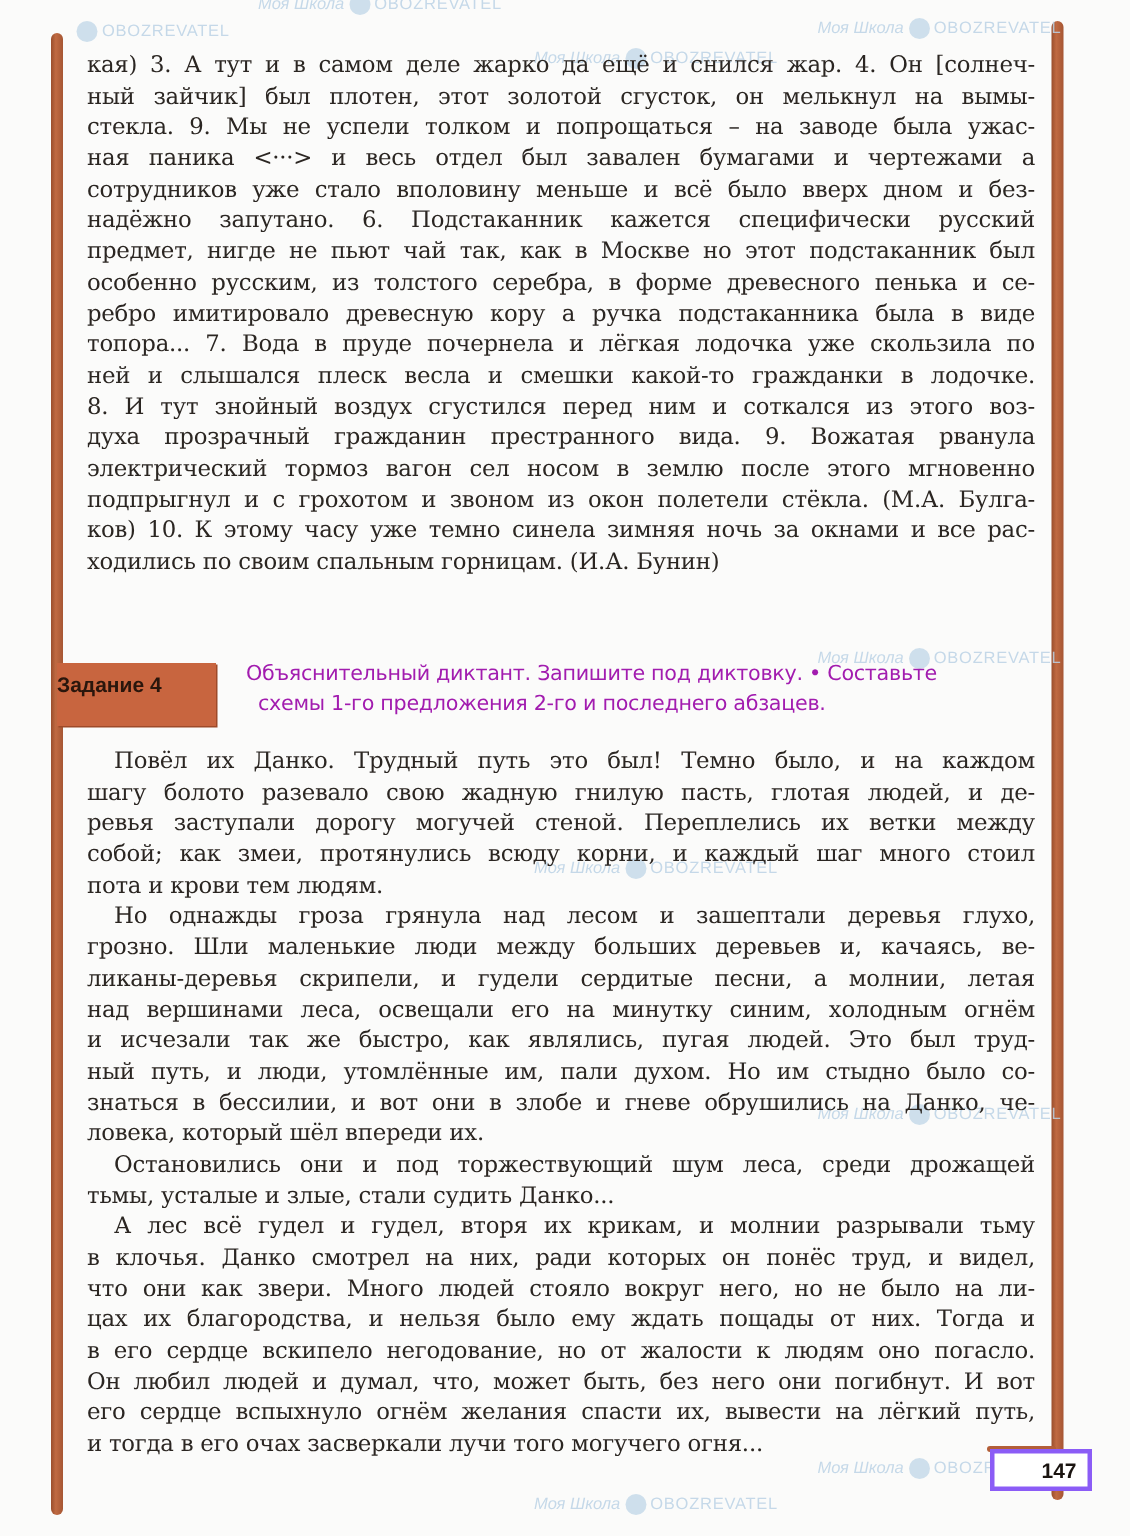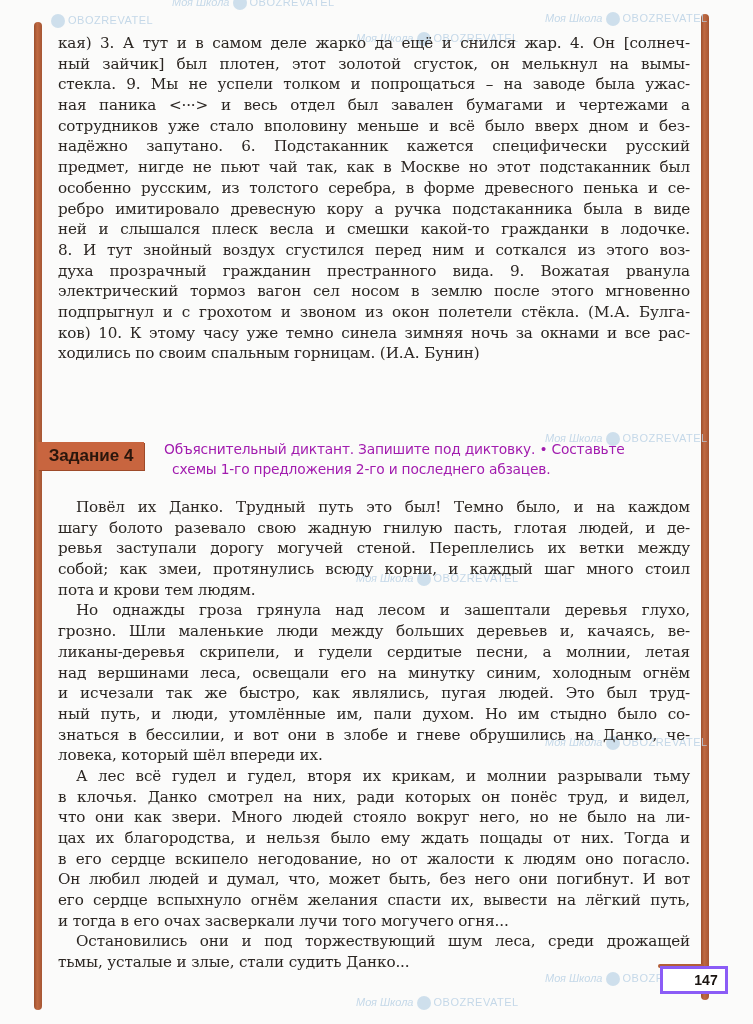--- a/index.html
+++ b/index.html
@@ -29,24 +29,24 @@
     .line {
       font-size: 15.2px; line-height: 20.7px; height: 20.7px;
       white-space: nowrap; text-align-last: justify; text-align: justify;
       display: block; letter-spacing: -.15px;
     }
     .line.last { text-align-last: left; }
     .line.indent { padding-left: 18px; }
     .block-1 { top: 33px; }
     .task-header { position: absolute; left: 38px; top: 439px; width: 660px; height: 48px; }
     .task-label {
-      position: absolute; left: 0; top: 3px; width: 106px; height: 28px;
+      position: absolute; left: 0; top: 3px; width: 106px; height: 42px;
       background: #c8653f; color: #2a160c;
-      font-family: "Liberation Sans", sans-serif; font-weight: bold; font-size: 17px;
-      line-height: 28px; text-align: center;
+      font-family: "Liberation Sans", sans-serif; font-weight: bold; font-size: 14px;
+      line-height: 28px; 
       box-shadow: 1px 1px 0 #9e4a29;
     }
     .task-text {
       position: absolute; left: 126px; top: 0;
       font-family: "DejaVu Sans", sans-serif; font-size: 13.8px; line-height: 20px;
       color: #a21caf; letter-spacing: -.2px;
     }
     .task-text .tline { display: block; white-space: nowrap; }
     .task-text .tline.second { padding-left: 8px; }
     .block-2 { top: 497px; }
@@ -79,20 +79,21 @@
 <div class="text-block block-1">
   <span class="line">кая) 3. А тут и в самом деле жарко да ещё и снился жар. 4. Он [солнеч-</span>
   <span class="line">ный зайчик] был плотен, этот золотой сгусток, он мелькнул на вымы-</span>
   <span class="line">стекла. 9. Мы не успели толком и попрощаться – на заводе была ужас-</span>
   <span class="line">ная паника &lt;···&gt; и весь отдел был завален бумагами и чертежами а</span>
   <span class="line">сотрудников уже стало вполовину меньше и всё было вверх дном и без-</span>
   <span class="line">надёжно запутано. 6. Подстаканник кажется специфически русский</span>
   <span class="line">предмет, нигде не пьют чай так, как в Москве но этот подстаканник был</span>
   <span class="line">особенно русским, из толстого серебра, в форме древесного пенька и се-</span>
   <span class="line">ребро имитировало древесную кору а ручка подстаканника была в виде</span>
+  <span class="line">топора... 7. Вода в пруде почернела и лёгкая лодочка уже скользила по</span>
   <span class="line">ней и слышался плеск весла и смешки какой-то гражданки в лодочке.</span>
   <span class="line">8. И тут знойный воздух сгустился перед ним и соткался из этого воз-</span>
   <span class="line">духа прозрачный гражданин престранного вида. 9. Вожатая рванула</span>
   <span class="line">электрический тормоз вагон сел носом в землю после этого мгновенно</span>
   <span class="line">подпрыгнул и с грохотом и звоном из окон полетели стёкла. (М.А. Булга-</span>
   <span class="line">ков) 10. К этому часу уже темно синела зимняя ночь за окнами и все рас-</span>
   <span class="line last">ходились по своим спальным горницам. (И.А. Бунин)</span>
 </div>
 
 <div class="task-header">
@@ -115,29 +116,29 @@
     <span class="line indent">Но однажды гроза грянула над лесом и зашептали деревья глухо,</span>
     <span class="line">грозно. Шли маленькие люди между больших деревьев и, качаясь, ве-</span>
     <span class="line">ликаны-деревья скрипели, и гудели сердитые песни, а молнии, летая</span>
     <span class="line">над вершинами леса, освещали его на минутку синим, холодным огнём</span>
     <span class="line">и исчезали так же быстро, как являлись, пугая людей. Это был труд-</span>
     <span class="line">ный путь, и люди, утомлённые им, пали духом. Но им стыдно было со-</span>
     <span class="line">знаться в бессилии, и вот они в злобе и гневе обрушились на Данко, че-</span>
     <span class="line last">ловека, который шёл впереди их.</span>
   </div>
   <div>
+    <span class="line indent">Остановились они и под торжествующий шум леса, среди дрожащей</span>
+    <span class="line last">тьмы, усталые и злые, стали судить Данко...</span>
+  </div>
+  <div>
     <span class="line indent">А лес всё гудел и гудел, вторя их крикам, и молнии разрывали тьму</span>
     <span class="line">в клочья. Данко смотрел на них, ради которых он понёс труд, и видел,</span>
     <span class="line">что они как звери. Много людей стояло вокруг него, но не было на ли-</span>
     <span class="line">цах их благородства, и нельзя было ему ждать пощады от них. Тогда и</span>
     <span class="line">в его сердце  вскипело негодование, но от жалости к людям оно погасло.</span>
     <span class="line">Он любил людей и думал, что, может быть, без него они погибнут. И вот</span>
     <span class="line">его сердце вспыхнуло огнём желания спасти их, вывести на лёгкий путь,</span>
     <span class="line last">и тогда в его очах засверкали лучи того могучего огня...</span>
   </div>
-  <div>
-    <span class="line indent">Остановились они и под торжествующий шум леса, среди дрожащей</span>
-    <span class="line last">тьмы, усталые и злые, стали судить Данко...</span>
-  </div>
 </div>
 
 <div class="num-rail"></div>
 <div class="page-number">147</div>
 
 </body></html>

